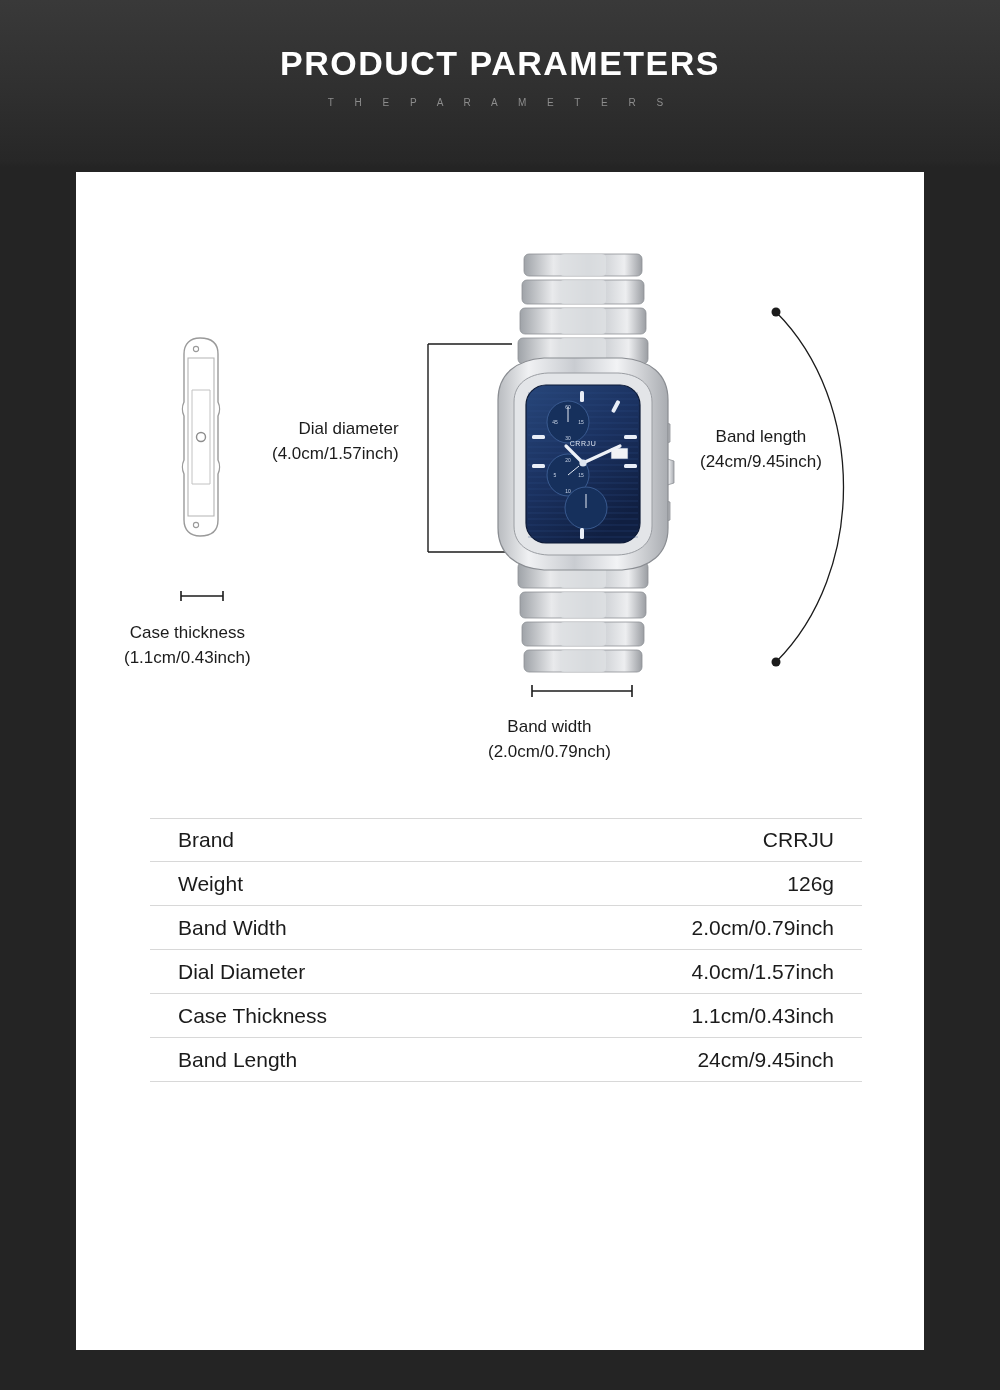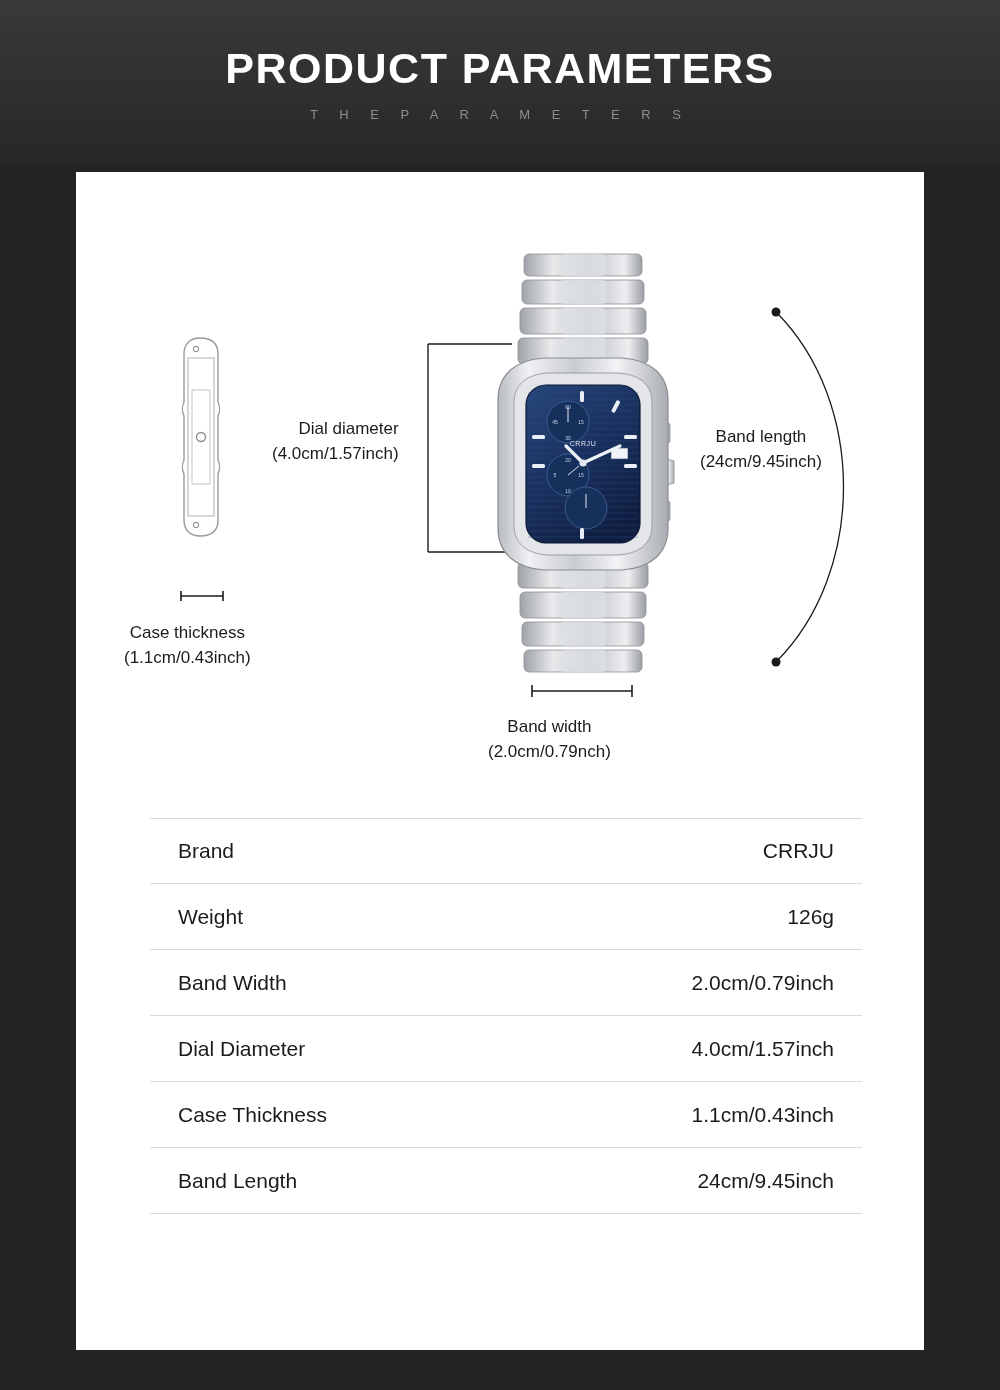--- a/index.html
+++ b/index.html
@@ -19,29 +19,29 @@
   .header {
     position: absolute;
     top: 0; left: 0; right: 0;
     height: 160px;
     background: linear-gradient(180deg, #393939 0%, #2f2f2f 60%, #272727 100%);
     text-align: center;
   }
   .header-title {
     margin: 0;
     padding-top: 44px;
-    font-size: 43px;
+    font-size: 34px;
     font-weight: bold;
     letter-spacing: 1.5px;
     color: #ffffff;
     font-family: "Liberation Sans", sans-serif;
   }
   .header-sub {
     margin-top: 14px;
-    font-size: 13px;
+    font-size: 10px;
     letter-spacing: 9px;
     color: #8d8d8d;
   }
   
   .card {
     position: absolute;
     left: 76px; top: 172px;
     width: 848px; height: 1178px;
     background: #ffffff;
   }
@@ -87,21 +87,21 @@
   
   .spec-table {
     position: absolute;
     left: 74px; top: 646px;
     width: 712px;
   }
   .spec-row {
     display: flex;
     justify-content: space-between;
     align-items: center;
-    height: 66px;
+    height: 44px;
     border-bottom: 1px solid #d8d8d8;
     padding: 0 28px 0 28px;
   }
   .spec-row:first-child { border-top: 1px solid #d8d8d8; }
   .spec-key {
     font-size: 21px;
     color: #1b1b1b;
   }
   .spec-val {
     font-size: 21px;

